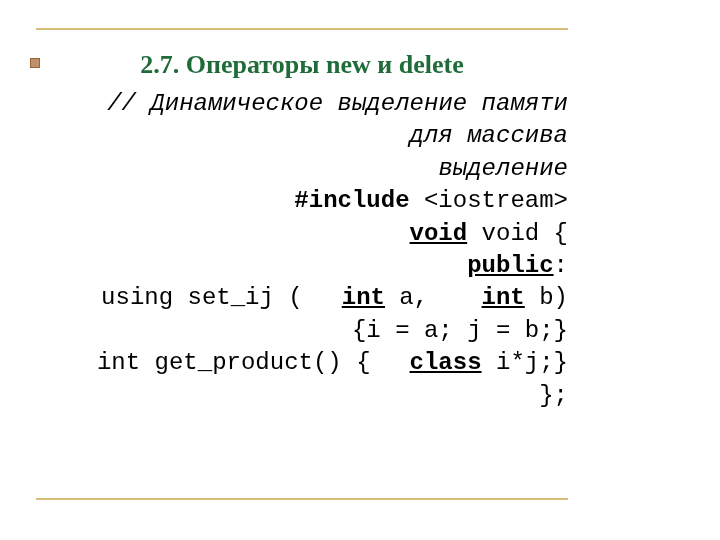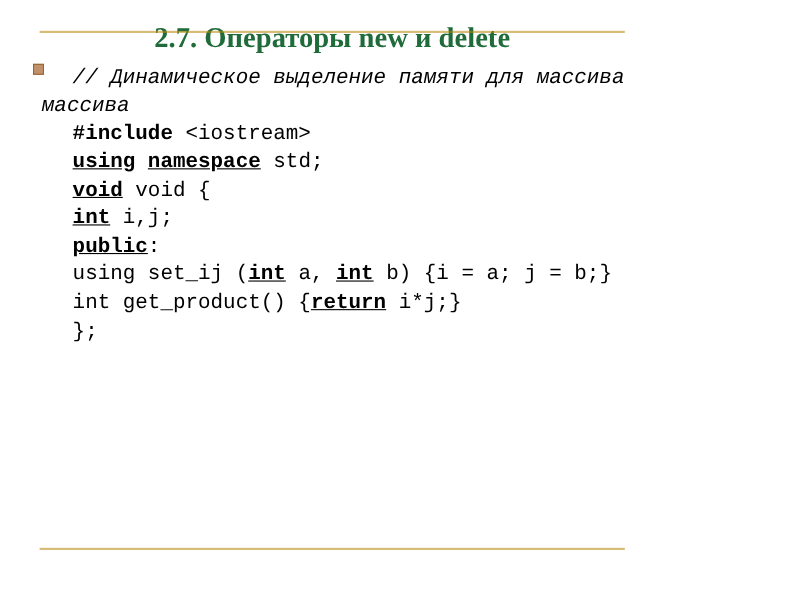--- a/index.html
+++ b/index.html
@@ -9,21 +9,21 @@
     height: 540px;
     background: #ffffff;
     font-family: "Times New Roman", Times, serif;
     overflow: hidden;
   }
   .slide {
     position: relative;
     width: 604px;
     height: 540px;
     box-sizing: border-box;
-    padding: 14px 36px 40px 36px;
+    padding: 44px 36px 40px 36px;
   }
   .rule-top {
     position: absolute;
     left: 36px;
     right: 36px;
     top: 28px;
     height: 2px;
     background: #b8860b;
     opacity: 0.55;
   }
@@ -48,88 +48,84 @@
   .title {
     text-align: center;
     color: #1f6b39;
     font-size: 26px;
     font-weight: bold;
     margin: 0 0 6px 0;
     padding-top: 6px;
   }
   .content {
     font-family: "Courier New", Courier, monospace;
-    font-size: 19px;
+    font-size: 24px;
     color: #000;
     line-height: 1.35;
     white-space: normal;
     padding-left: 2px;
     padding-top: 2px;
+    text-align: right;
   }
   .comment-line {
     font-style: italic;
     color: #000;
   }
   .comment-continue {
     font-style: italic;
     color: #000;
     display: block;
   }
   .code-line {
     display: block;
     padding-left: 28px;
   }
   .indent-first {
     padding-left: 28px;
   }
   .kw {
     font-weight: bold;
+    margin-left: 39px;
   }
   .ul {
     text-decoration: underline;
   }
 </style>
 </head>
 <body>
 
 <div class="slide">
   <div class="rule-top"></div>
   <div class="bullet"></div>
   <h1 class="title">2.7. Операторы new и delete</h1>
 
   <div class="content">
     <span class="comment-line indent-first">// Динамическое выделение памяти для массива</span>
-    <span class="comment-continue">массива</span>
+    <span class="comment-continue">выделение</span>
 
     <span class="code-line">
       <span class="kw">#include</span><span> &lt;iostream&gt;</span>
     </span>
 
-    <span class="code-line">
-      <span class="kw ul">using</span><span> </span><span class="kw ul">namespace</span><span> std;</span>
-    </span>
 
     <span class="code-line">
       <span class="kw ul">void</span><span> void {</span>
     </span>
 
-    <span class="code-line">
-      <span class="kw ul">int</span><span> i,j;</span>
-    </span>
 
     <span class="code-line">
       <span class="kw ul">public</span><span>:</span>
     </span>
 
     <span class="code-line">
       <span>using set_ij (</span><span class="kw ul">int</span><span> a, </span><span class="kw ul">int</span><span> b) {i = a; j = b;}</span>
     </span>
 
     <span class="code-line">
-      <span>int get_product() {</span><span class="kw ul">return</span><span> i*j;}</span>
+      <span>int get_product() {</span><span class="kw ul">class</span><span> i*j;}</span>
     </span>
 
     <span class="code-line">
       <span>};</span>
     </span>
   </div>
 
   <div class="rule-bottom"></div>
 </div>
 

